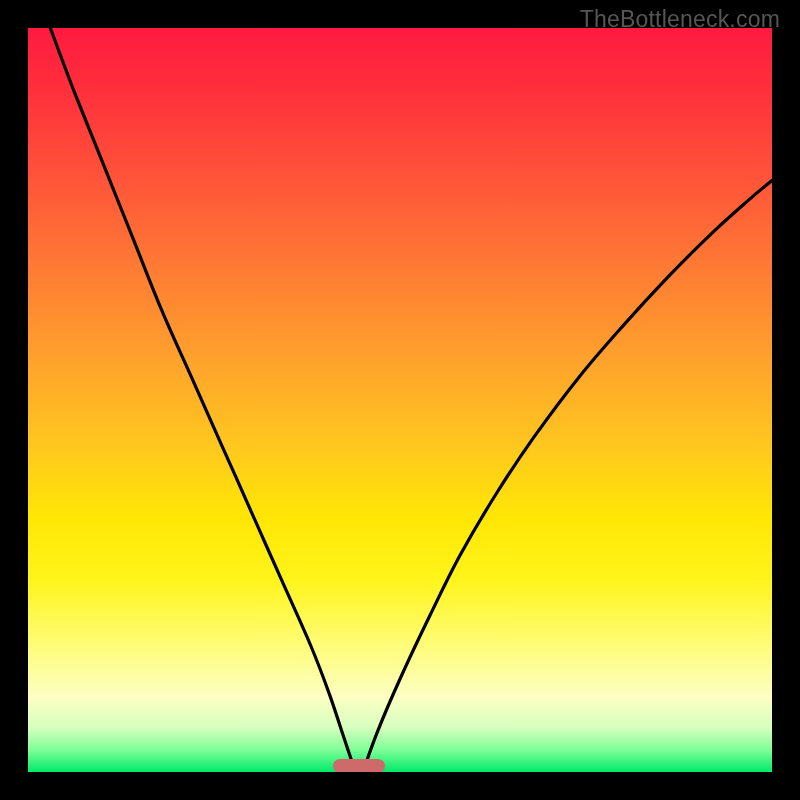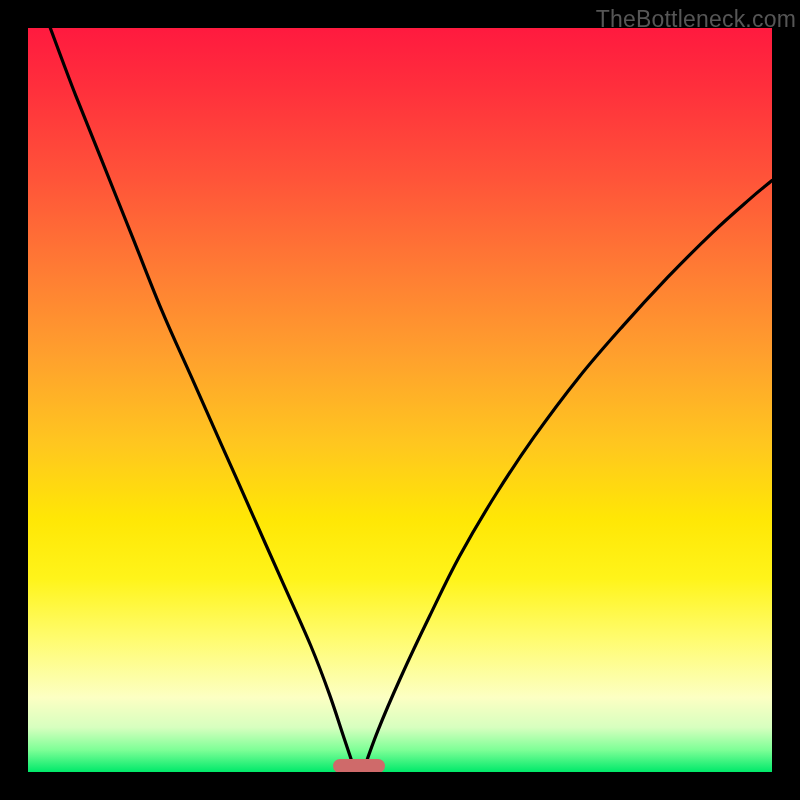--- a/index.html
+++ b/index.html
@@ -53,21 +53,21 @@
   }
   .marker {
     position: absolute;
     background: #cf6a6a;
     border-radius: 9px;
     height: 14px;
   }
   .watermark {
     position: absolute;
     top: 6px;
-    right: 4px;
+    right: 20px;
     color: #565656;
     font-size: 23px;
     font-weight: 500;
     letter-spacing: 0.2px;
     user-select: none;
   }
 </style>
 </head>
 <body>
 

